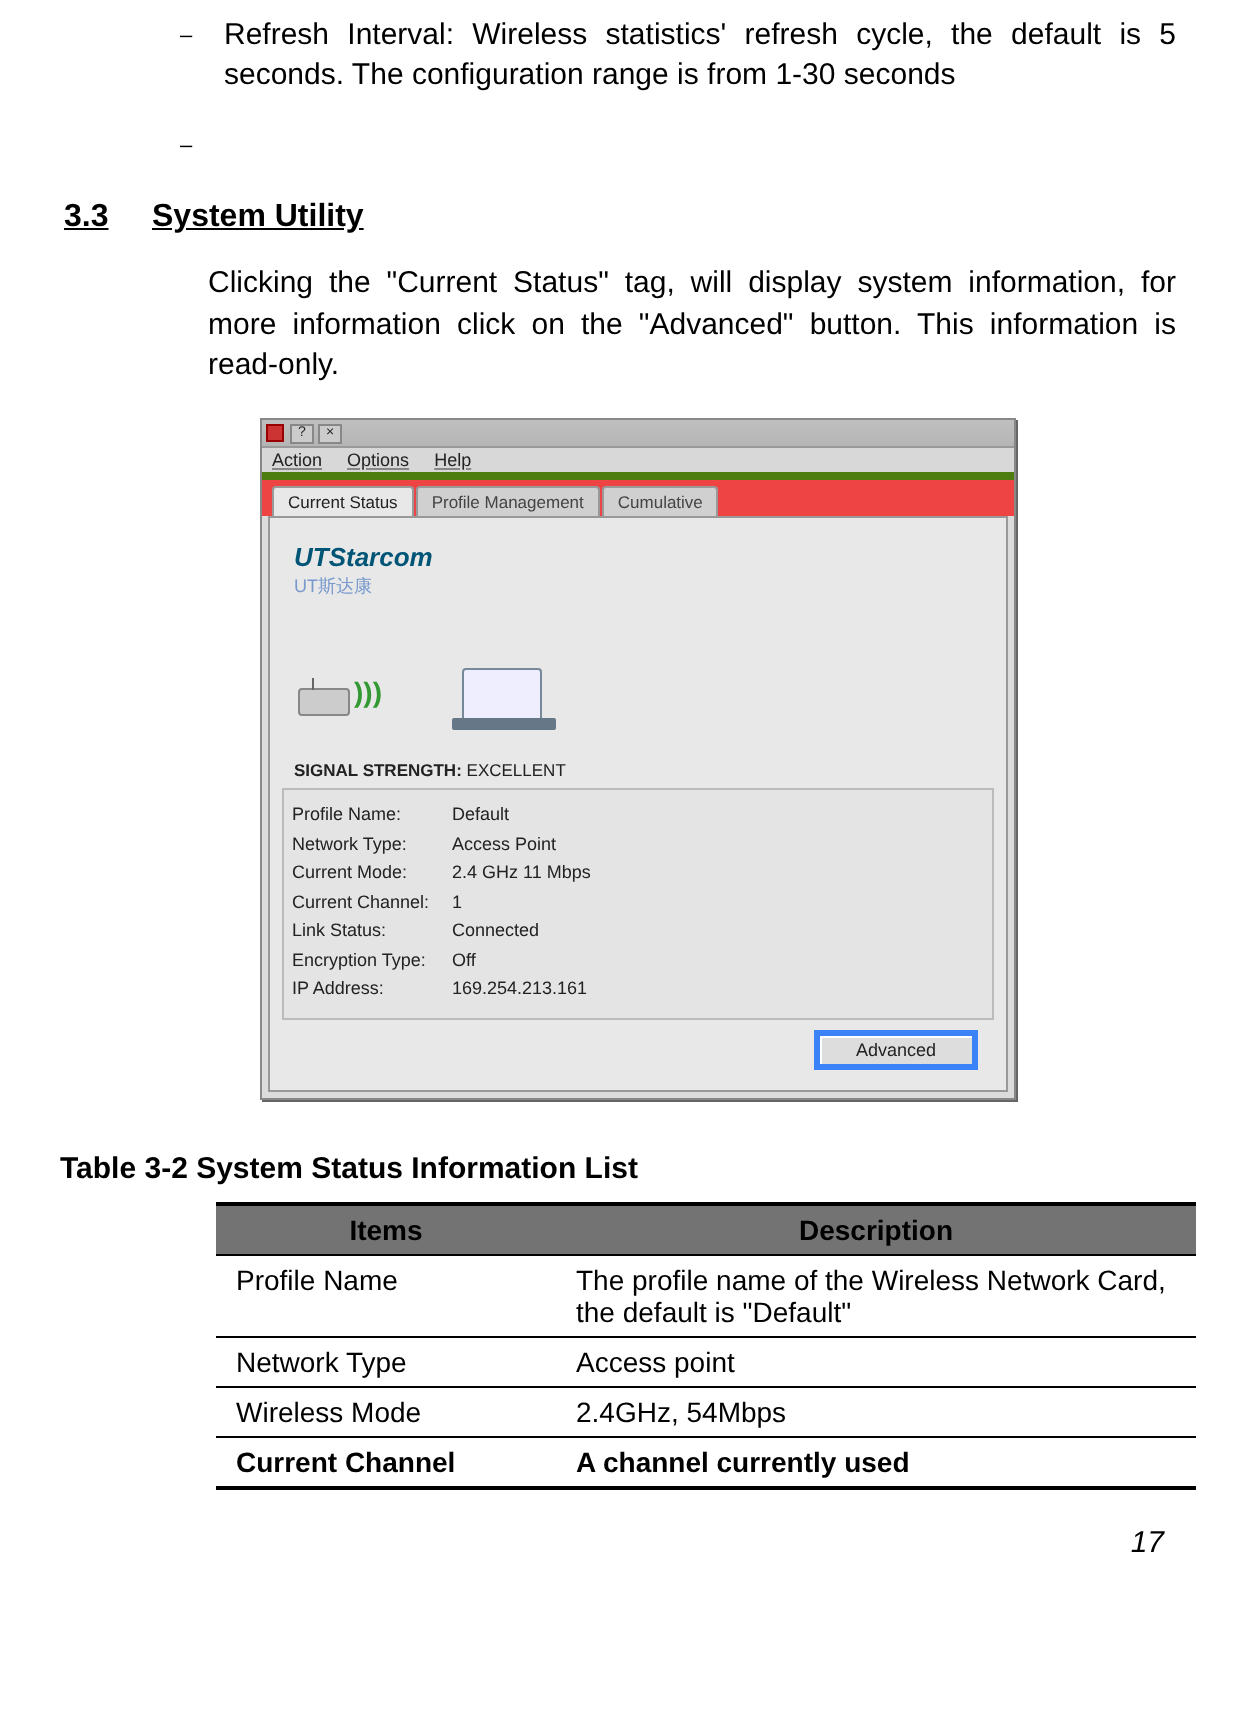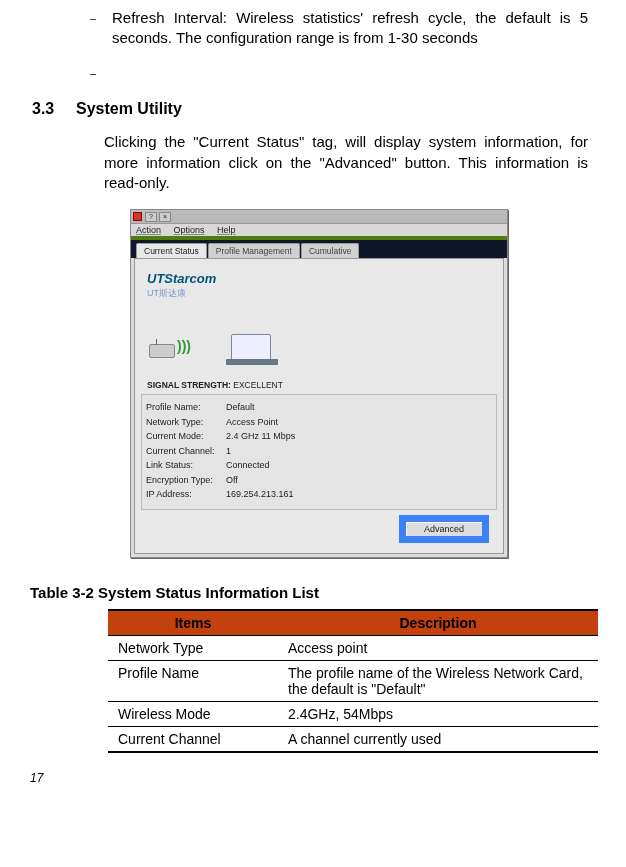--- a/index.html
+++ b/index.html
@@ -36,20 +36,21 @@
   .bullet-text {
     flex: 1;
     text-align: justify;
     padding-left: 22px;
   }
   .section-heading {
     display: flex;
     font-weight: bold;
     font-size: 16px;
     margin: 8px 0 14px 0;
+    text-decoration: underline;
   }
   .section-num { width: 46px; flex-shrink:0; padding-left:2px;}
   .section-title { flex:1; }
   .body-para {
     margin-left: 74px;
     font-size: 15px;
     line-height: 1.35;
     text-align: justify;
     margin-bottom: 16px;
   }
@@ -76,21 +77,21 @@
     border-bottom:1px solid #999;
   }
   .titlebar-icon {
     width: 9px; height:9px; background:#c33; border:1px solid #900; margin-right:3px;
   }
   .titlebar-text { flex:1; font-size:9px; font-weight:bold; }
   .titlebar-btns { display:flex; gap:2px; }
   .titlebar-btn { width:12px; height:10px; background:#ccc; border:1px solid #888; font-size:7px; text-align:center; line-height:8px;}
   .menubar { padding:1px 5px; font-size:9px; background:#d8d8d8; border-bottom:4px solid #4d7c0f;}
   .menubar span { margin-right:10px; text-decoration:underline; text-decoration-color:#888; }
-  .tabbar { display:flex; padding:3px 3px 0 5px; background:#0f172a;}
+  .tabbar { display:flex; padding:3px 3px 0 5px; background:#ef4444;}
   .tab {
     padding:2px 7px 2px 7px;
     background:#e8e8e8;
     border:1px solid #999;
     border-bottom:none;
     font-size:8.5px;
     margin-right:1px;
     border-top-left-radius:2px;
     border-top-right-radius:2px;
   }
@@ -135,56 +136,56 @@
     border:1px solid #bbb;
     background:#e4e4e4;
     padding:7px 8px 5px 4px;
     font-size:9px;
   }
   .kv { display:flex; margin-bottom:4.5px;}
   .kv-label { width:80px; color:#222;}
   .kv-value { flex:1;}
   .adv-row { display:flex; justify-content:flex-end; padding:5px 8px 4px 0;}
   .adv-btn {
-    border:7px solid #3b82f6; background:#ddd;
+    border:3px solid #3b82f6; background:#ddd;
     padding:2px 18px; font-size:9px;
     box-shadow: inset 1px 1px 0 #fff;
   }
   
   .table-caption {
     text-align:left;
     font-weight:bold;
     font-size:15px;
     margin: 0 0 8px 0;
   }
   table.info-table {
     width: 490px;
     margin-left: 78px;
     border-collapse: collapse;
     font-size: 14px;
   }
   table.info-table th {
-    background:#c2410c;
+    background:#737373;
     font-weight:bold;
     text-align:center;
     padding:4px 8px;
     border-top:2px solid #000;
     border-bottom:1.5px solid #000;
   }
   table.info-table th.items-col { width:170px;}
   table.info-table td {
     padding:4px 10px;
     border-bottom:1px solid #000;
     vertical-align: top;
   }
-  table.info-table tr:last-child td { border-bottom:2px solid #000;}
+  table.info-table tr:last-child td { border-bottom:2px solid #000;font-weight:bold;}
   .page-number {
-    text-align:left;
+    text-align:right;
     font-style:italic;
-    font-size:12px;
+    font-size:15px;
     margin-top:18px;
     padding-right:6px;
   }
 </style>
 </head>
 <body>
 
 <div class="page">
 
   <div class="bullet-list">
@@ -280,28 +281,28 @@
 
   <table class="info-table">
     <thead>
       <tr>
         <th class="items-col">Items</th>
         <th>Description</th>
       </tr>
     </thead>
     <tbody>
       <tr>
+        <td>Profile Name</td>
+        <td>The profile name of the Wireless Network Card, the default is "Default"</td>
+      </tr>
+      <tr>
         <td>Network Type</td>
         <td>Access point</td>
       </tr>
       <tr>
-        <td>Profile Name</td>
-        <td>The profile name of the Wireless Network Card, the default is "Default"</td>
-      </tr>
-      <tr>
         <td>Wireless Mode</td>
         <td>2.4GHz, 54Mbps</td>
       </tr>
       <tr>
         <td>Current Channel</td>
         <td>A channel currently used</td>
       </tr>
     </tbody>
   </table>
 

